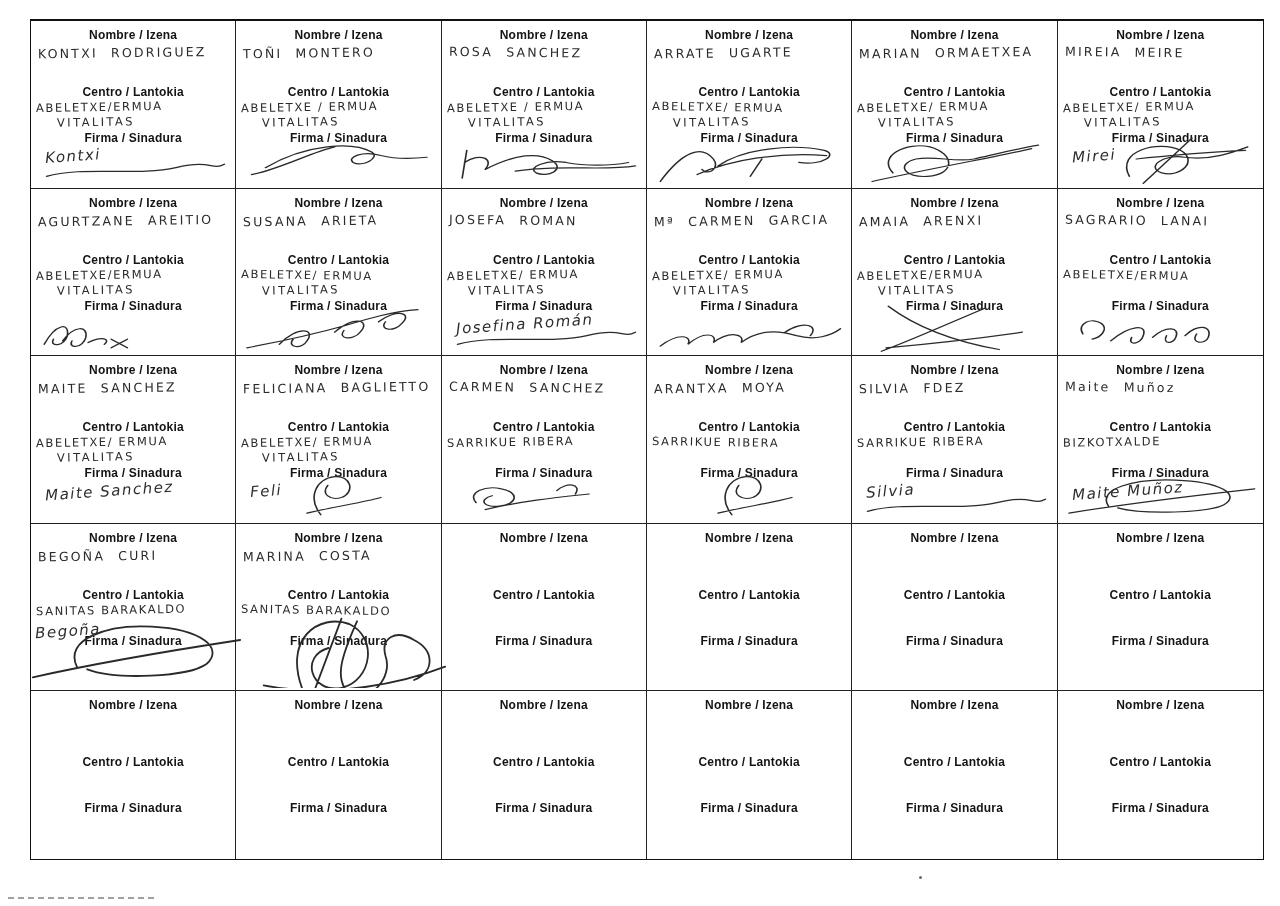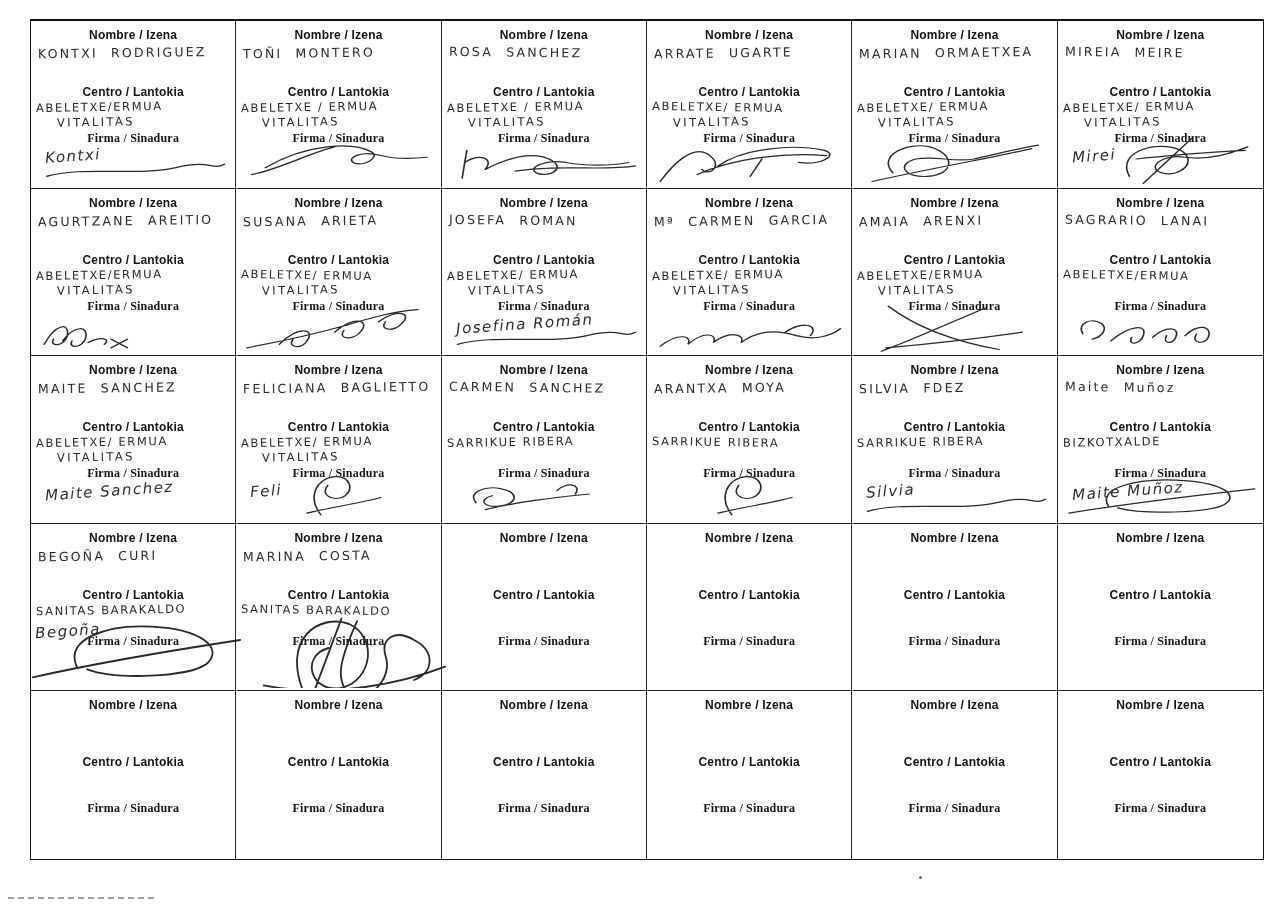--- a/index.html
+++ b/index.html
@@ -21,21 +21,21 @@
   }
   .cell:nth-child(6n){border-right:none;}
   .cell:nth-child(n+25){border-bottom:none;}
   .lbl{
     position:absolute;left:0;right:0;text-align:center;
     font-size:12px;font-weight:bold;color:#141414;letter-spacing:.2px;
     pointer-events:none;white-space:nowrap;
   }
   .lbl-nombre{top:7px;}
   .lbl-centro{top:64px;}
-  .lbl-firma{top:110px;font-family:Liberation Serif, serif;}
+  .lbl-firma{top:110px;}
   .hw{
     position:absolute;color:#2b2b2b;white-space:nowrap;
     font-family:"DejaVu Sans",sans-serif;
   }
   .hw-name{
     top:24px;left:7px;right:2px;font-size:12.5px;letter-spacing:2.2px;
     word-spacing:7px;transform:rotate(-.8deg);
   }
   .hw-centro1{
     top:79px;left:5px;font-size:11.5px;letter-spacing:1.6px;transform:rotate(-1deg);

